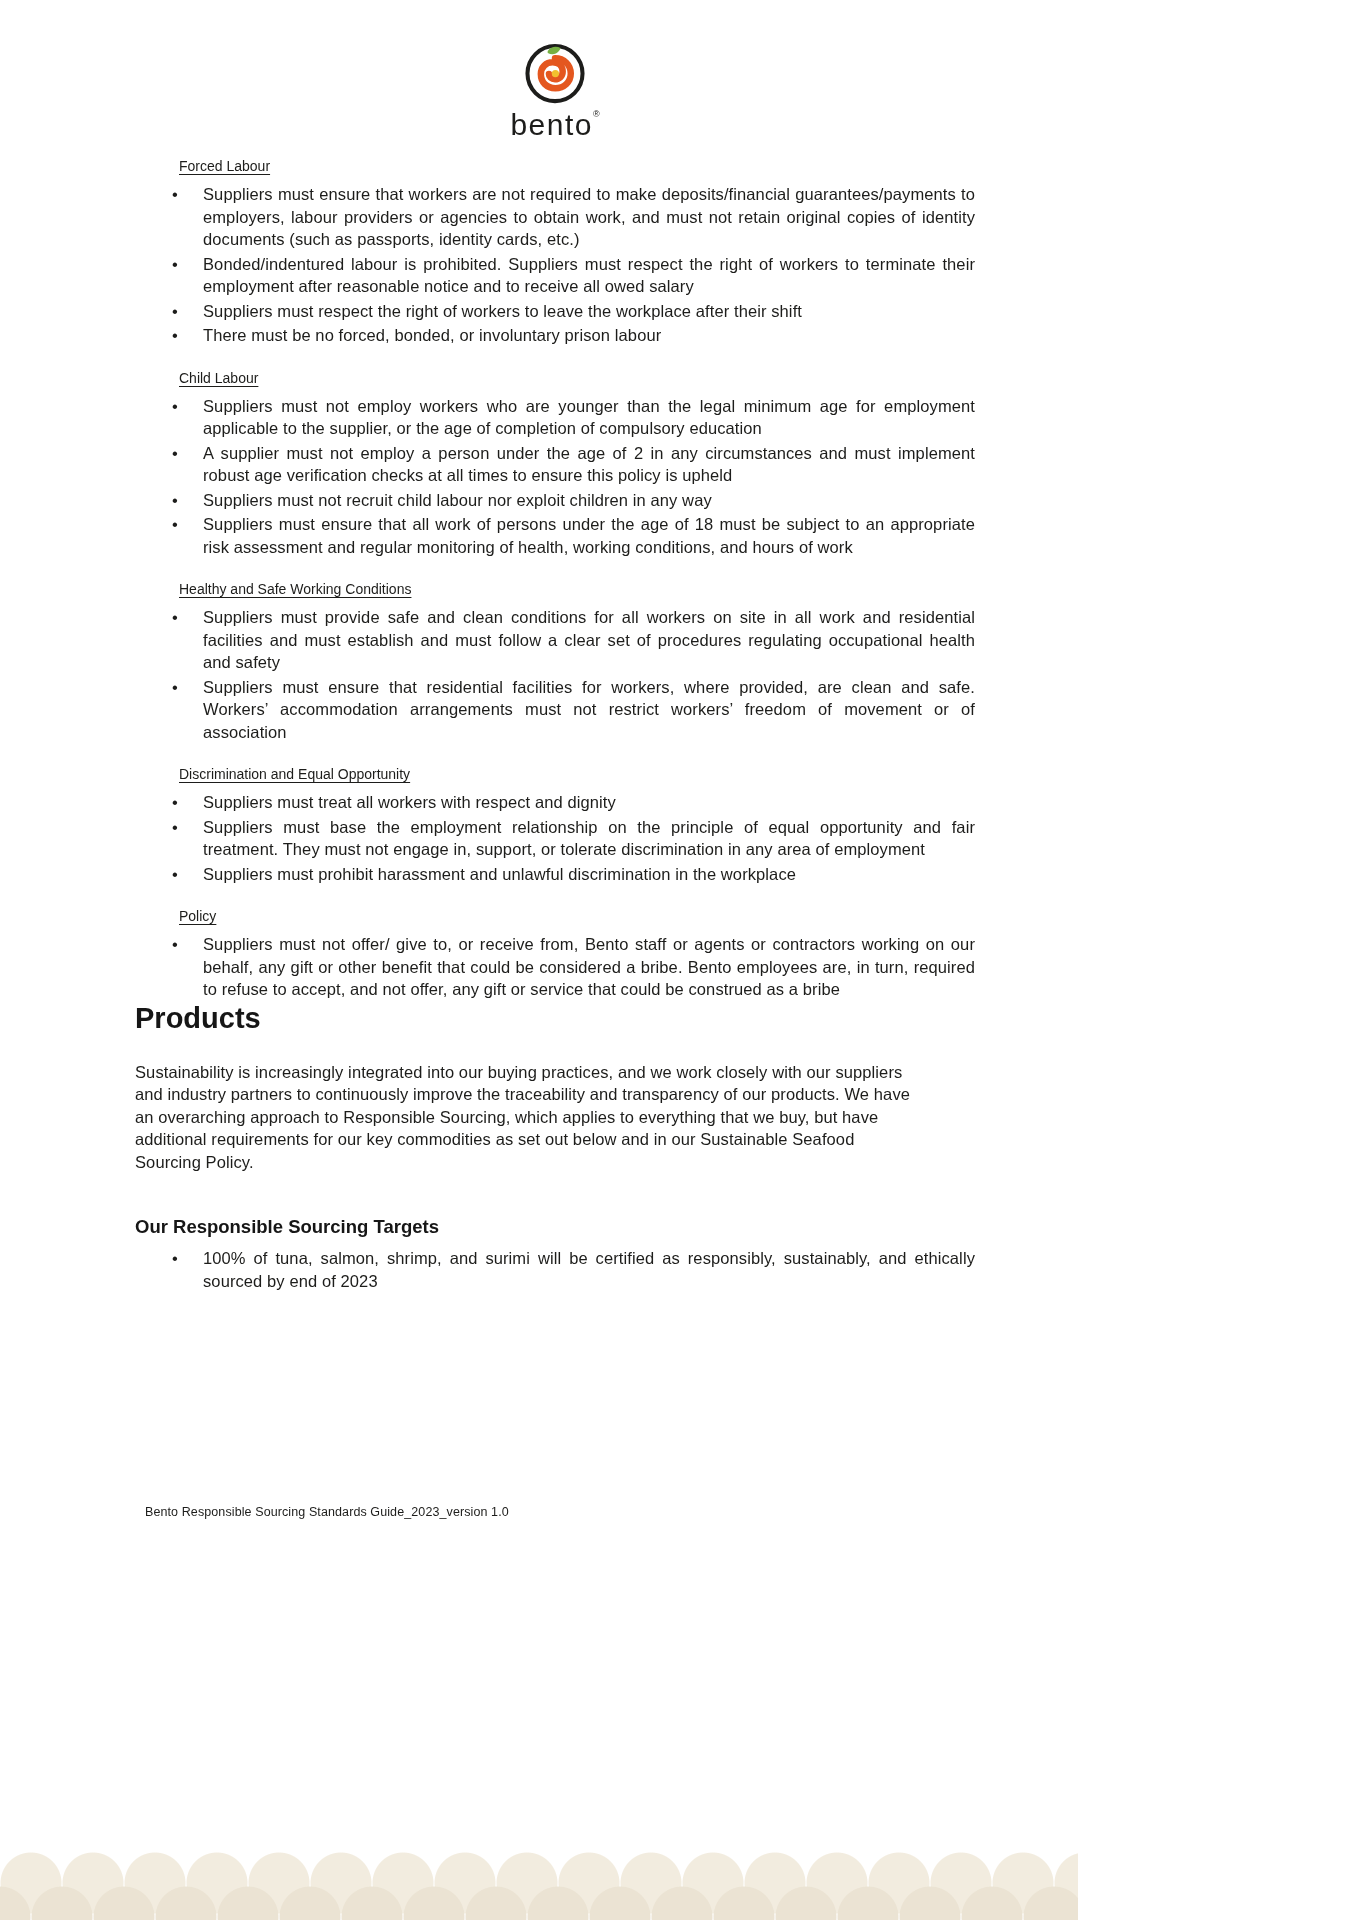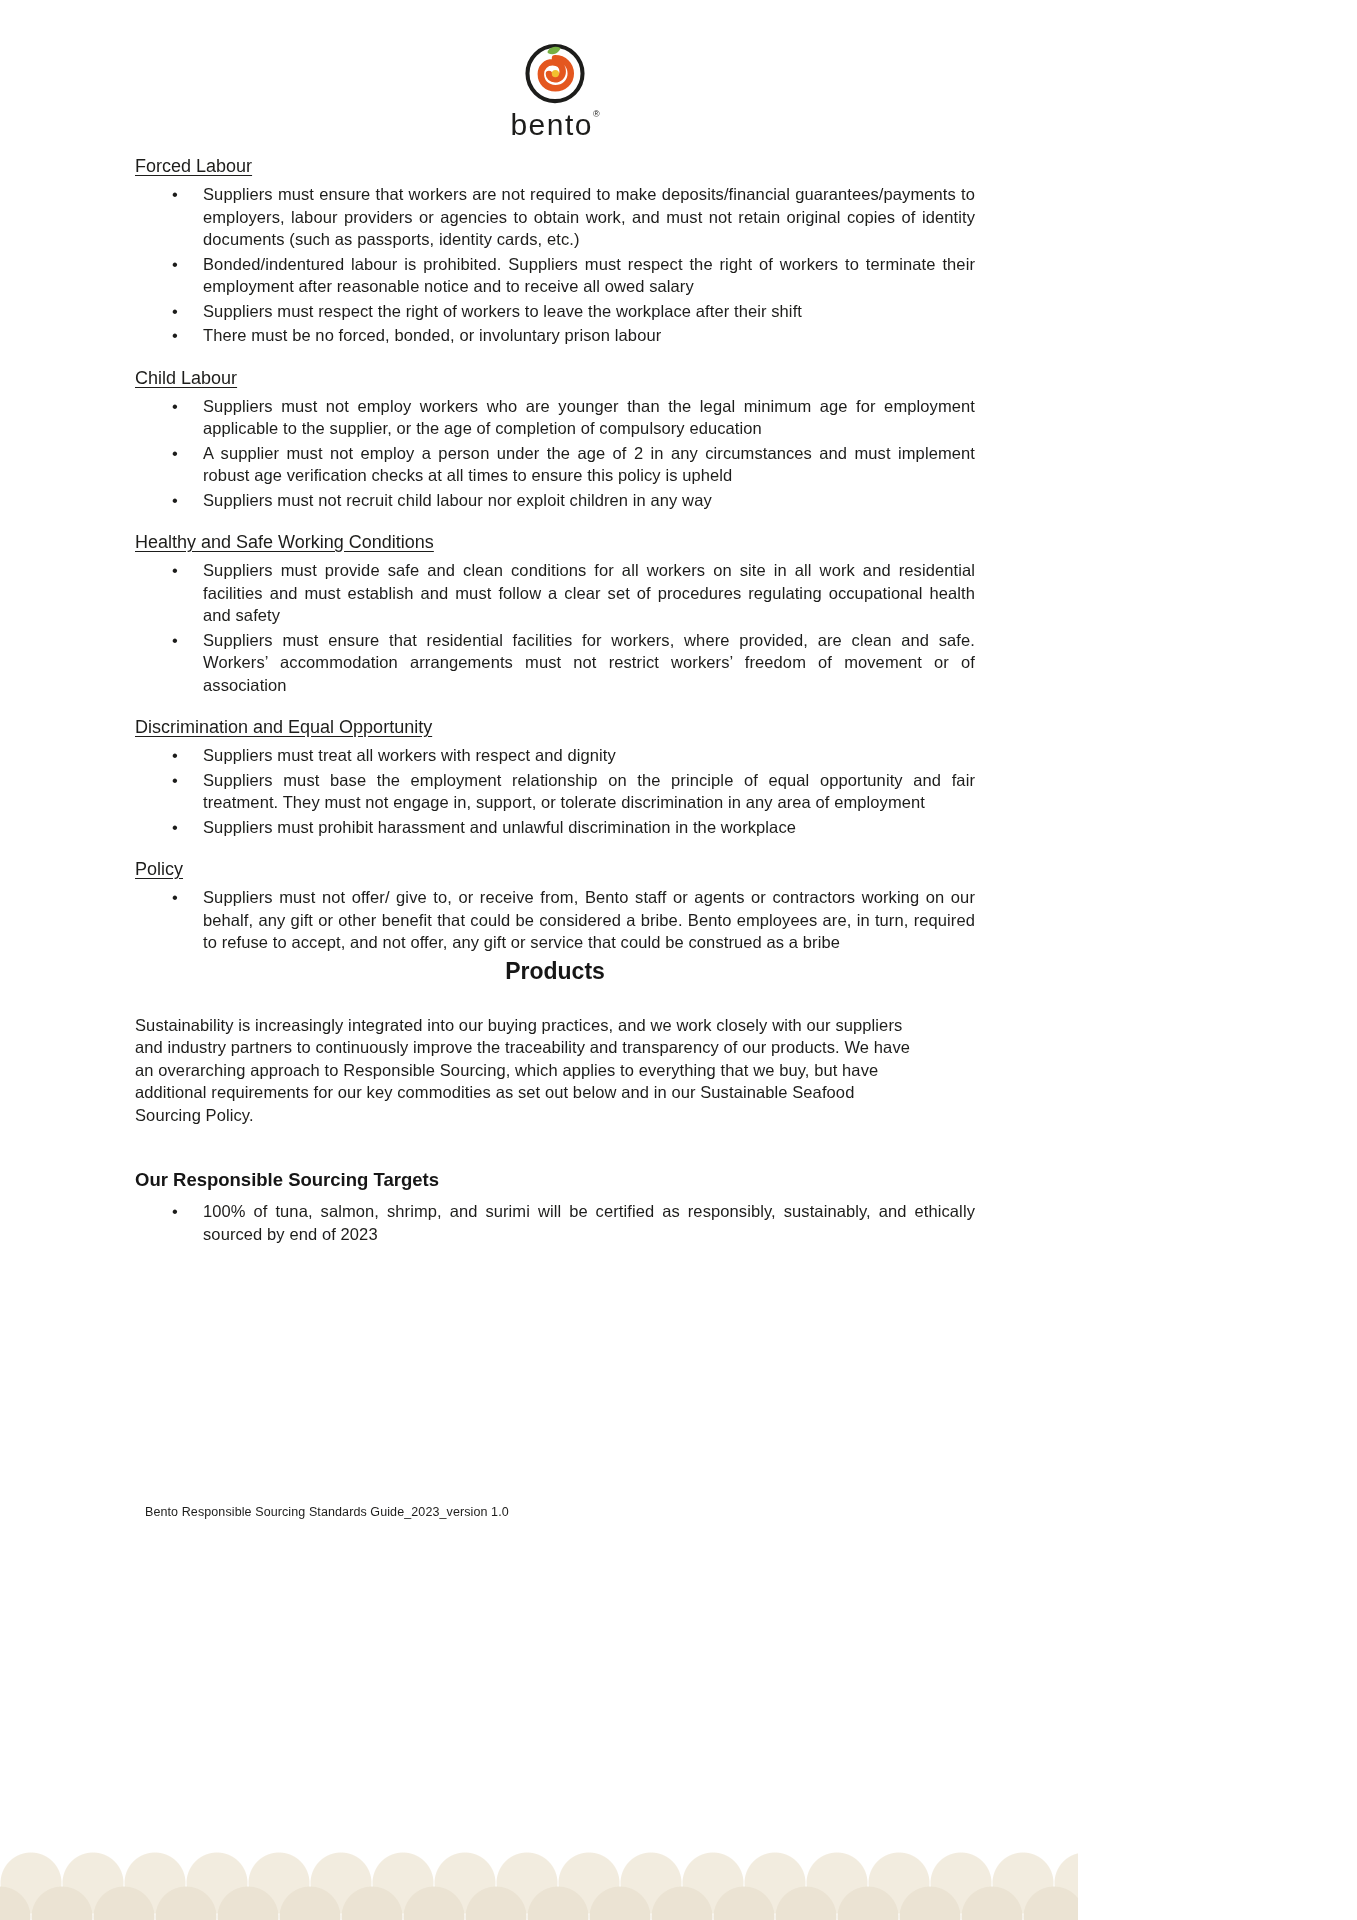--- a/index.html
+++ b/index.html
@@ -23,50 +23,50 @@
     color:#1d1d1b;
   }
   .logo-wordmark sup { font-size:9px; vertical-align:18px; letter-spacing:0; }
 
   
   .content { position:absolute; top:155px; left:135px; width:840px; }
 
   .doc-section { margin-top:20px; }
   .doc-section:first-child { margin-top:0; }
   .sec-heading {
-    font-size:18px; font-weight:400;
+    font-size:14px; font-weight:400;
     text-decoration:underline;
     text-underline-offset:3px;
     line-height:22px;
     color:#1d1d1b;
+    margin-left:44px;
   }
   ul.bullets { list-style:none; margin-top:6px; }
   li.bullet {
     position:relative;
     padding-left:68px;
     font-size:16.5px;
     line-height:22.5px;
     letter-spacing:0.1px;
     text-align:justify;
     margin-bottom:2px;
     color:#1d1d1b;
   }
   li.bullet::before {
     content:"\2022";
     position:absolute;
     left:37px; top:0;
     font-size:16.5px;
   }
 
   .products-title {
-    font-size:23px;
+    font-size:29px;
     font-weight:700;
     line-height:30px;
     color:#161616;
-    text-align:center;
   }
   .products-para {
     margin-top:28px;
     width:778px;
     font-size:16.5px;
     line-height:22.5px;
     letter-spacing:0.1px;
     text-align:left;
   }
   .targets-title {
@@ -123,20 +123,21 @@
             <li class="bullet">Suppliers must respect the right of workers to leave the workplace after their shift</li>
             <li class="bullet">There must be no forced, bonded, or involuntary prison labour</li>
           </ul>
         </section>
         <section class="doc-section">
           <h3 class="sec-heading">Child Labour</h3>
           <ul class="bullets">
             <li class="bullet">Suppliers must not employ workers who are younger than the legal minimum age for employment applicable to the supplier, or the age of completion of compulsory education</li>
             <li class="bullet">A supplier must not employ a person under the age of 2 in any circumstances and must implement robust age verification checks at all times to ensure this policy is upheld</li>
             <li class="bullet">Suppliers must not recruit child labour nor exploit children in any way</li>
+            <li class="bullet">Suppliers must ensure that all work of persons under the age of 18 must be subject to an appropriate risk assessment and regular monitoring of health, working conditions, and hours of work</li>
           </ul>
         </section>
         <section class="doc-section">
           <h3 class="sec-heading">Healthy and Safe Working Conditions</h3>
           <ul class="bullets">
             <li class="bullet">Suppliers must provide safe and clean conditions for all workers on site in all work and residential facilities and must establish and must follow a clear set of procedures regulating occupational health and safety</li>
             <li class="bullet">Suppliers must ensure that residential facilities for workers, where provided, are clean and safe. Workers’ accommodation arrangements must not restrict workers’ freedom of movement or of association</li>
           </ul>
         </section>
         <section class="doc-section">

